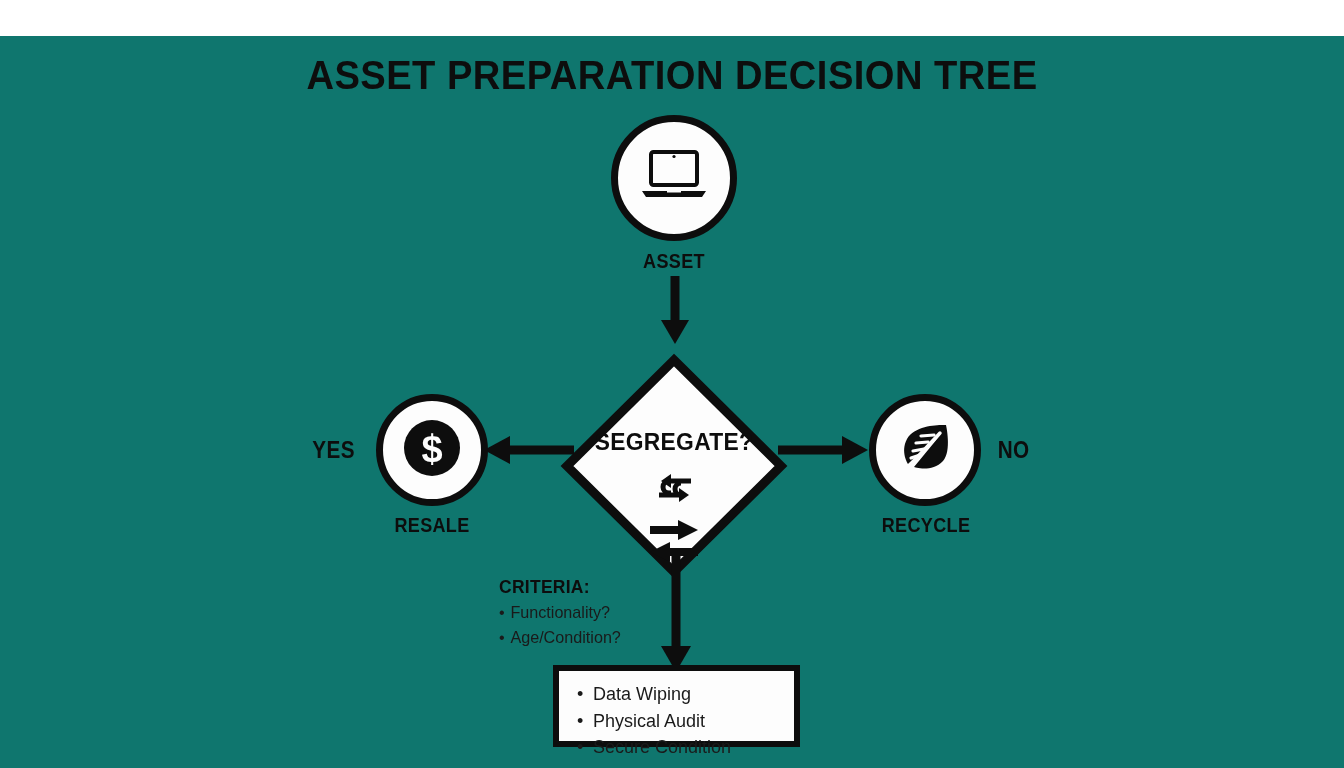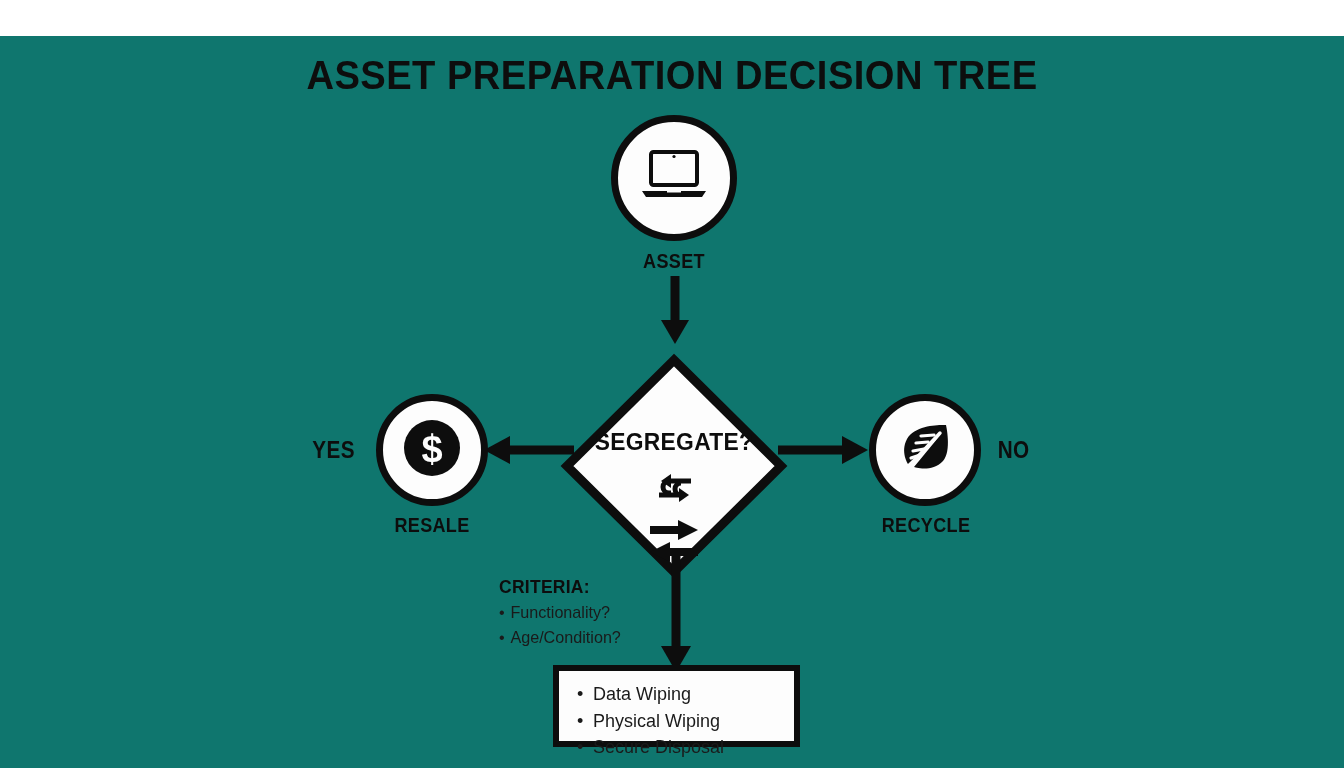--- a/index.html
+++ b/index.html
@@ -304,17 +304,17 @@
   </div>
 
   <div id="criteria-block">
     <div id="criteria-title">CRITERIA:</div>
     <div class="criteria-item">Functionality?</div>
     <div class="criteria-item">Age/Condition?</div>
   </div>
 
   <div id="task-box">
     <div class="task-item">Data Wiping</div>
-    <div class="task-item">Physical Wiping</div>
-    <div class="task-item">Secure Disposal</div>
+    <div class="task-item">Physical Audit</div>
+    <div class="task-item">Secure Condition</div>
   </div>
 
 </div>
 
 </body></html>

